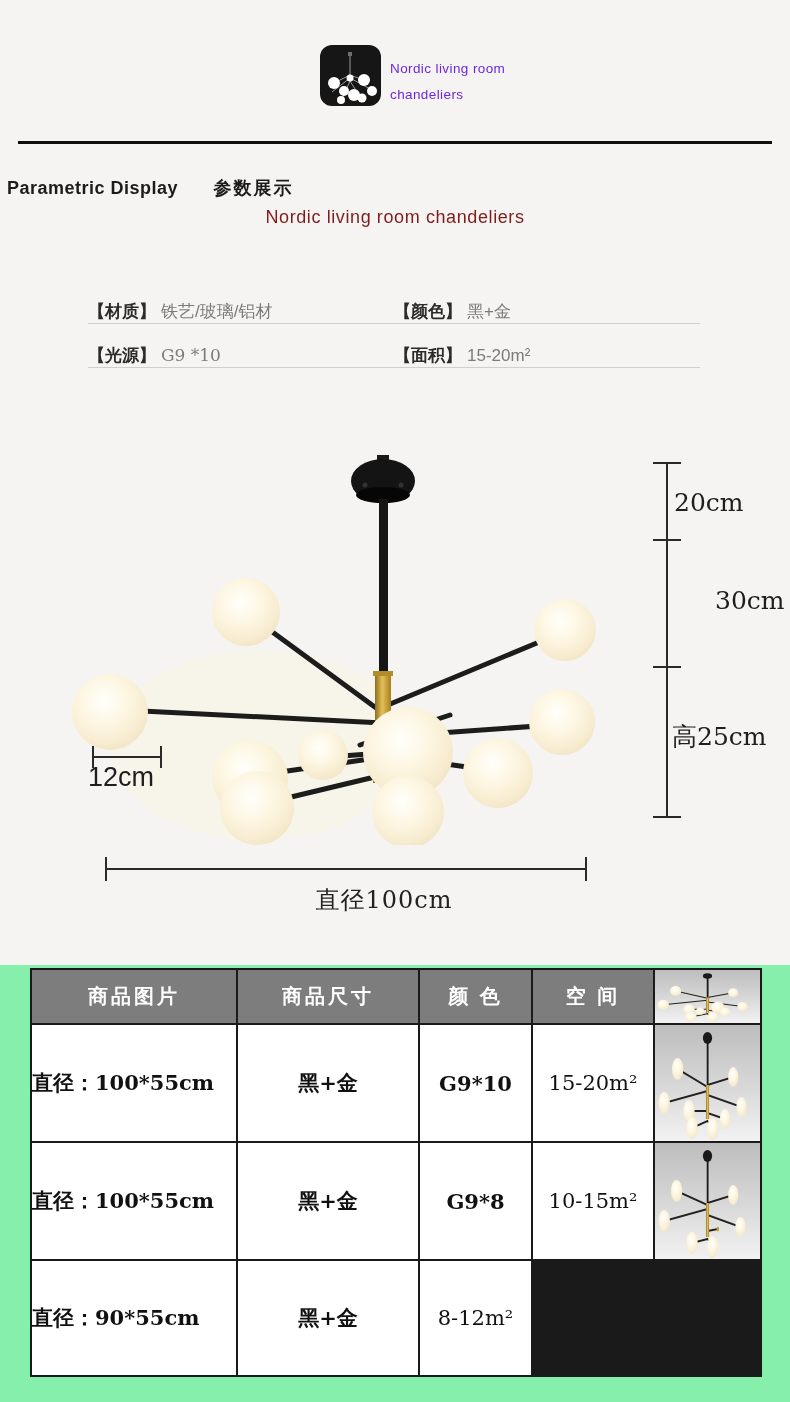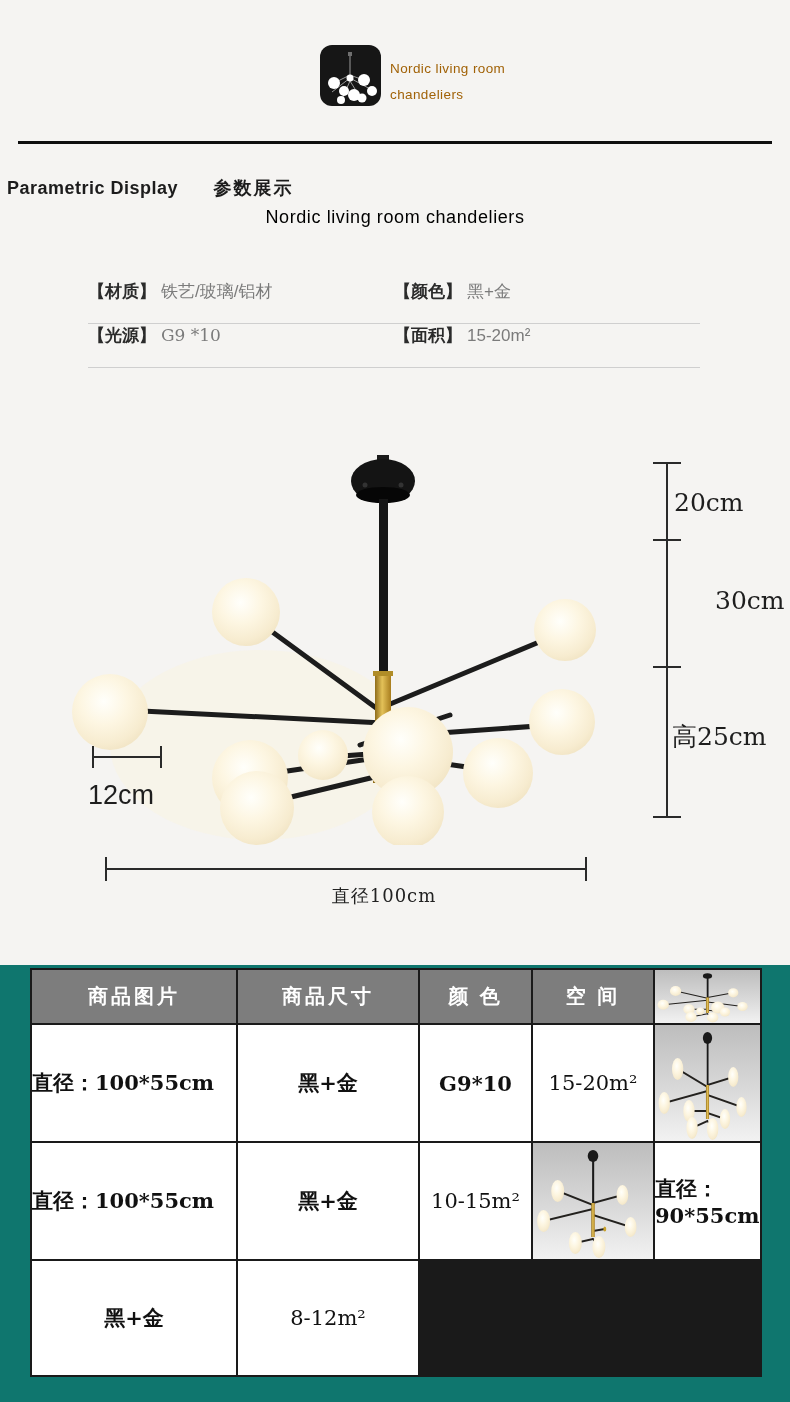--- a/index.html
+++ b/index.html
@@ -12,47 +12,47 @@
     width:790px;height:1402px;position:relative;background:#ffffff;
     font-family:"Liberation Sans", sans-serif;overflow:hidden;
   }
   .serif{font-family:"DejaVu Serif","Liberation Serif",serif;}
 
   
   .top-section{position:absolute;left:0;top:0;width:790px;height:965px;background:var(--page-bg);}
 
   .brand-icon{position:absolute;left:320px;top:45px;width:61px;height:61px;border-radius:12px;background:var(--ink);}
   .brand-icon svg{display:block;width:100%;height:100%;}
-  .brand-text{position:absolute;left:390px;top:56px;font-size:13.5px;color:#a16207;letter-spacing:.4px;line-height:26px;}
+  .brand-text{position:absolute;left:390px;top:56px;font-size:13.5px;color:#6d28d9;letter-spacing:.4px;line-height:26px;}
 
   .top-divider{position:absolute;left:18px;top:141px;width:754px;height:3px;background:#0e0e0e;}
 
   .title-line{position:absolute;left:0;top:176px;width:790px;text-align:left;font-size:18px;font-weight:700;color:#1c1c1c;letter-spacing:.5px;margin-left:7px;}
   .title-line .zh{margin-left:30px;letter-spacing:2px;}
-  .subtitle{position:absolute;left:0;top:207px;width:790px;text-align:center;font-size:18px;font-weight:400;color:#000000;letter-spacing:.6px;}
+  .subtitle{position:absolute;left:0;top:207px;width:790px;text-align:center;font-size:18px;font-weight:400;color:#7f1d1d;letter-spacing:.6px;}
 
   .params{position:absolute;left:88px;top:280px;width:612px;}
-  .prow{display:flex;align-items:flex-start;height:44px;border-bottom:1px solid var(--line-gray);}
+  .prow{display:flex;align-items:flex-end;height:44px;border-bottom:1px solid var(--line-gray);}
   .pcell{display:flex;align-items:baseline;width:50%;}
   .plabel{font-size:17px;font-weight:700;color:#2b2b2b;}
   .pvalue{font-size:17px;color:var(--value-gray);margin-left:5px;}
 
   
   .figure{position:absolute;left:0;top:440px;width:790px;height:525px;}
   .figure svg.main{position:absolute;left:60px;top:5px;width:580px;height:400px;}
 
   .vline{position:absolute;left:666px;top:23px;height:355px;border-left:2px solid #2a2a2a;}
   .vtick{position:absolute;left:653px;width:28px;height:2px;background:#2a2a2a;}
   .dim-label{position:absolute;color:#1e1e1e;font-size:25px;}
   .hdim{position:absolute;background:#2a2a2a;}
 
-  .diam-label{position:absolute;left:0;top:444px;width:768px;text-align:center;font-size:18px;color:#222;letter-spacing:1px;}
+  .diam-label{position:absolute;left:0;top:444px;width:768px;text-align:center;font-size:24px;color:#222;letter-spacing:1px;}
 
   
-  .table-section{position:absolute;left:0;top:965px;width:790px;height:437px;background:#0f766e;}
+  .table-section{position:absolute;left:0;top:965px;width:790px;height:437px;background:#86efac;}
   .spec-table{
     position:absolute;left:30px;top:3px;width:732px;
     display:grid;grid-template-columns:204px 180px 111px 120px 105px;
     grid-template-rows:53px 116px 116px 114px;
     gap:2px;background:#1a1a1a;padding:2px;
   }
   .th{background:var(--header-gray);color:#ffffff;font-size:20px;font-weight:700;letter-spacing:3px;
       display:flex;align-items:center;justify-content:center;}
   .td{background:#ffffff;display:flex;align-items:center;justify-content:center;
       font-family:"DejaVu Serif","Liberation Serif",serif;font-size:21px;color:#111;}
@@ -204,21 +204,21 @@
     <div class="vtick" style="top:99px"></div>
     <div class="vtick" style="top:226px"></div>
     <div class="vtick" style="top:376px"></div>
     <div class="dim-label serif" style="left:674px;top:48px">20cm</div>
     <div class="dim-label serif" style="left:715px;top:146px">30cm</div>
     <div class="dim-label serif" style="left:672px;top:280px">高25cm</div>
 
     <div class="hdim" style="left:92px;top:316px;width:70px;height:2px"></div>
     <div class="hdim" style="left:92px;top:306px;width:2px;height:22px"></div>
     <div class="hdim" style="left:160px;top:306px;width:2px;height:22px"></div>
-    <div class="dim-label" style="left:88px;top:340px;font-size:27px">12cm</div>
+    <div class="dim-label" style="left:88px;top:322px;font-size:27px">12cm</div>
 
     <div class="hdim" style="left:105px;top:428px;width:482px;height:2px"></div>
     <div class="hdim" style="left:105px;top:417px;width:2px;height:24px"></div>
     <div class="hdim" style="left:585px;top:417px;width:2px;height:24px"></div>
     <div class="diam-label serif">直径100cm</div>
   </div>
 </div>
 
 <div class="table-section">
   <div class="spec-table">
@@ -295,20 +295,21 @@
           <circle cx="168" cy="82" r="10"></circle>
             <circle cx="66" cy="86" r="11"></circle>
             <circle cx="136" cy="94" r="10"></circle>
           <circle cx="72" cy="103" r="11"></circle>
             <circle cx="112" cy="104" r="11"></circle>
         </g>
       </svg>
     </div>
     <div class="td size">直径：100*55cm</div>
     <div class="td bold">黑+金</div>
+    <div class="td bold">G9*8</div>
     <div class="td">10-15m²</div>
 
     <div class="td photo">
       <svg viewBox="0 0 204 116" preserveAspectRatio="none">
         <rect width="204" height="116" fill="url(#photoBg)"></rect>
         <ellipse cx="102" cy="13" rx="9" ry="6" fill="#1a1a1a"></ellipse>
         <rect x="100.5" y="16" width="3.5" height="46" fill="#1a1a1a"></rect>
         <g stroke="#23211e" stroke-width="2.2" stroke-linecap="round">
           <line x1="102" y1="62" x2="42" y2="48"></line>
             <line x1="102" y1="60" x2="152" y2="52"></line>

